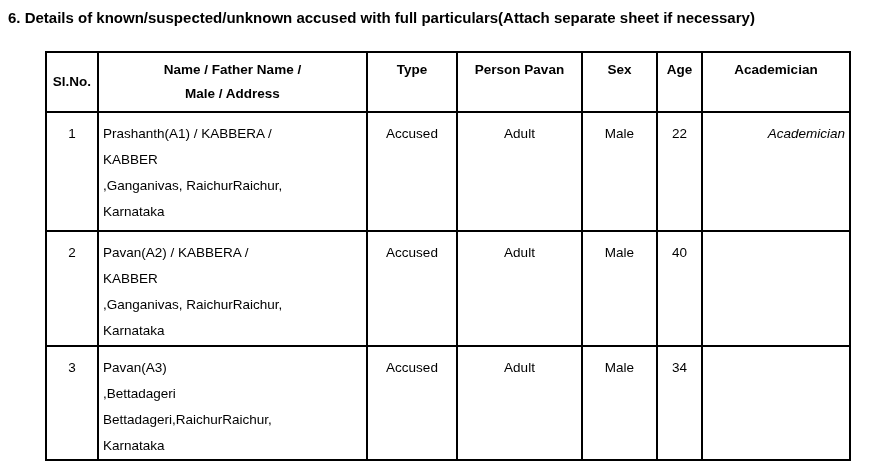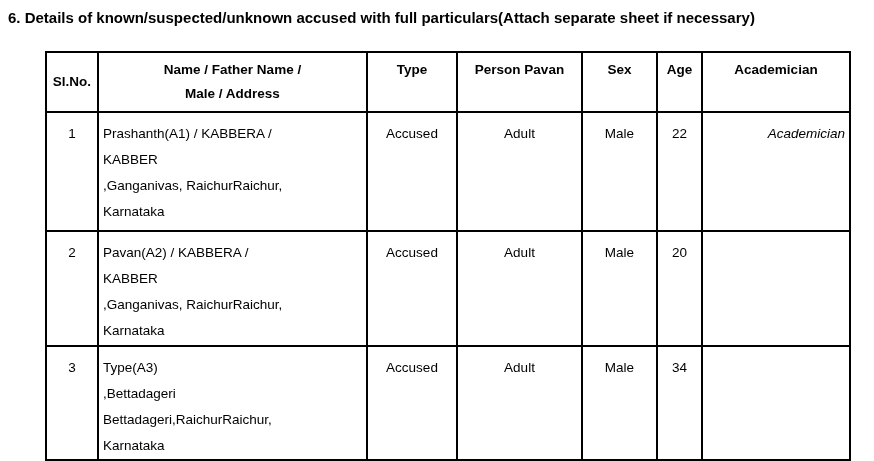--- a/index.html
+++ b/index.html
@@ -119,27 +119,27 @@
         <td class="c-slno">2</td>
         <td class="c-name">
           <div class="name-line">Pavan(A2) / KABBERA /</div>
           <div class="name-line">KABBER</div>
           <div class="name-line">,Ganganivas, RaichurRaichur,</div>
           <div class="name-line">Karnataka</div>
         </td>
         <td class="c-type">Accused</td>
         <td class="c-ptype">Adult</td>
         <td class="c-sex">Male</td>
-        <td class="c-age">20</td>
+        <td class="c-age">40</td>
         <td class="c-occ"></td>
       </tr>
       <tr class="r2">
         <td class="c-slno">3</td>
         <td class="c-name">
-          <div class="name-line">Type(A3)</div>
+          <div class="name-line">Pavan(A3)</div>
           <div class="name-line">,Bettadageri</div>
           <div class="name-line">Bettadageri,RaichurRaichur,</div>
           <div class="name-line">Karnataka</div>
         </td>
         <td class="c-type">Accused</td>
         <td class="c-ptype">Adult</td>
         <td class="c-sex">Male</td>
         <td class="c-age">34</td>
         <td class="c-occ"></td>
       </tr>

